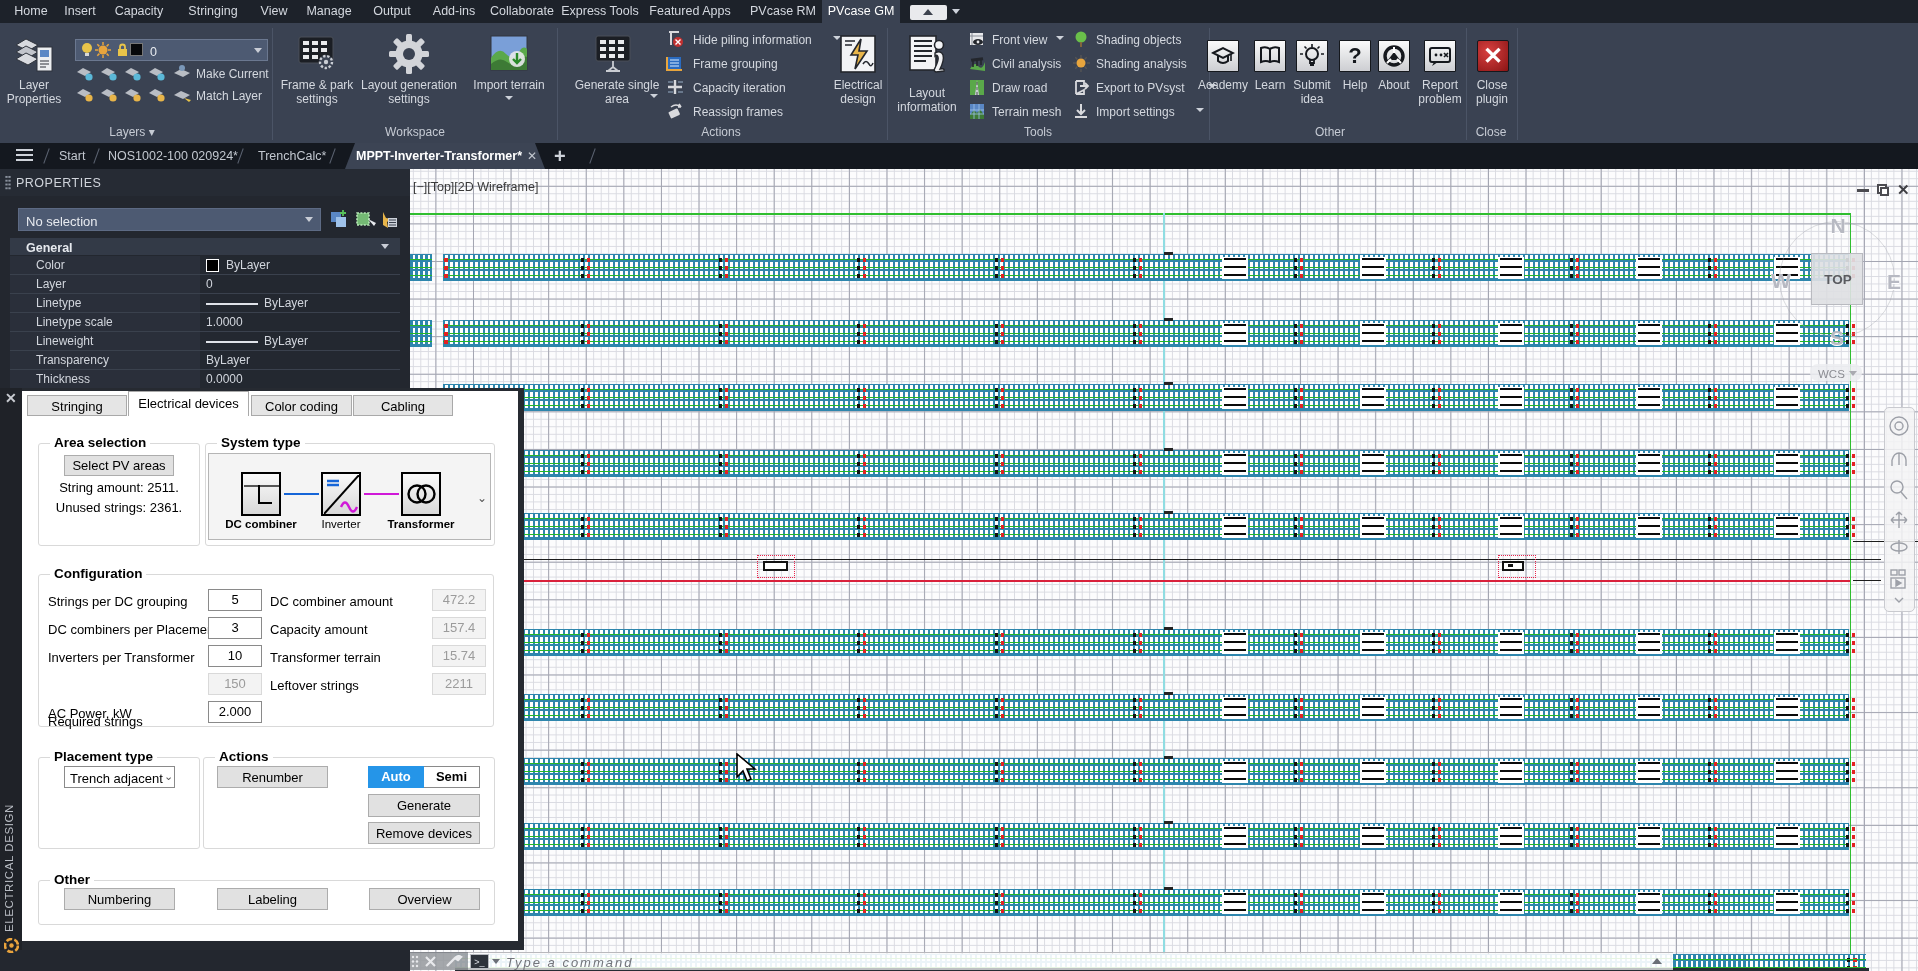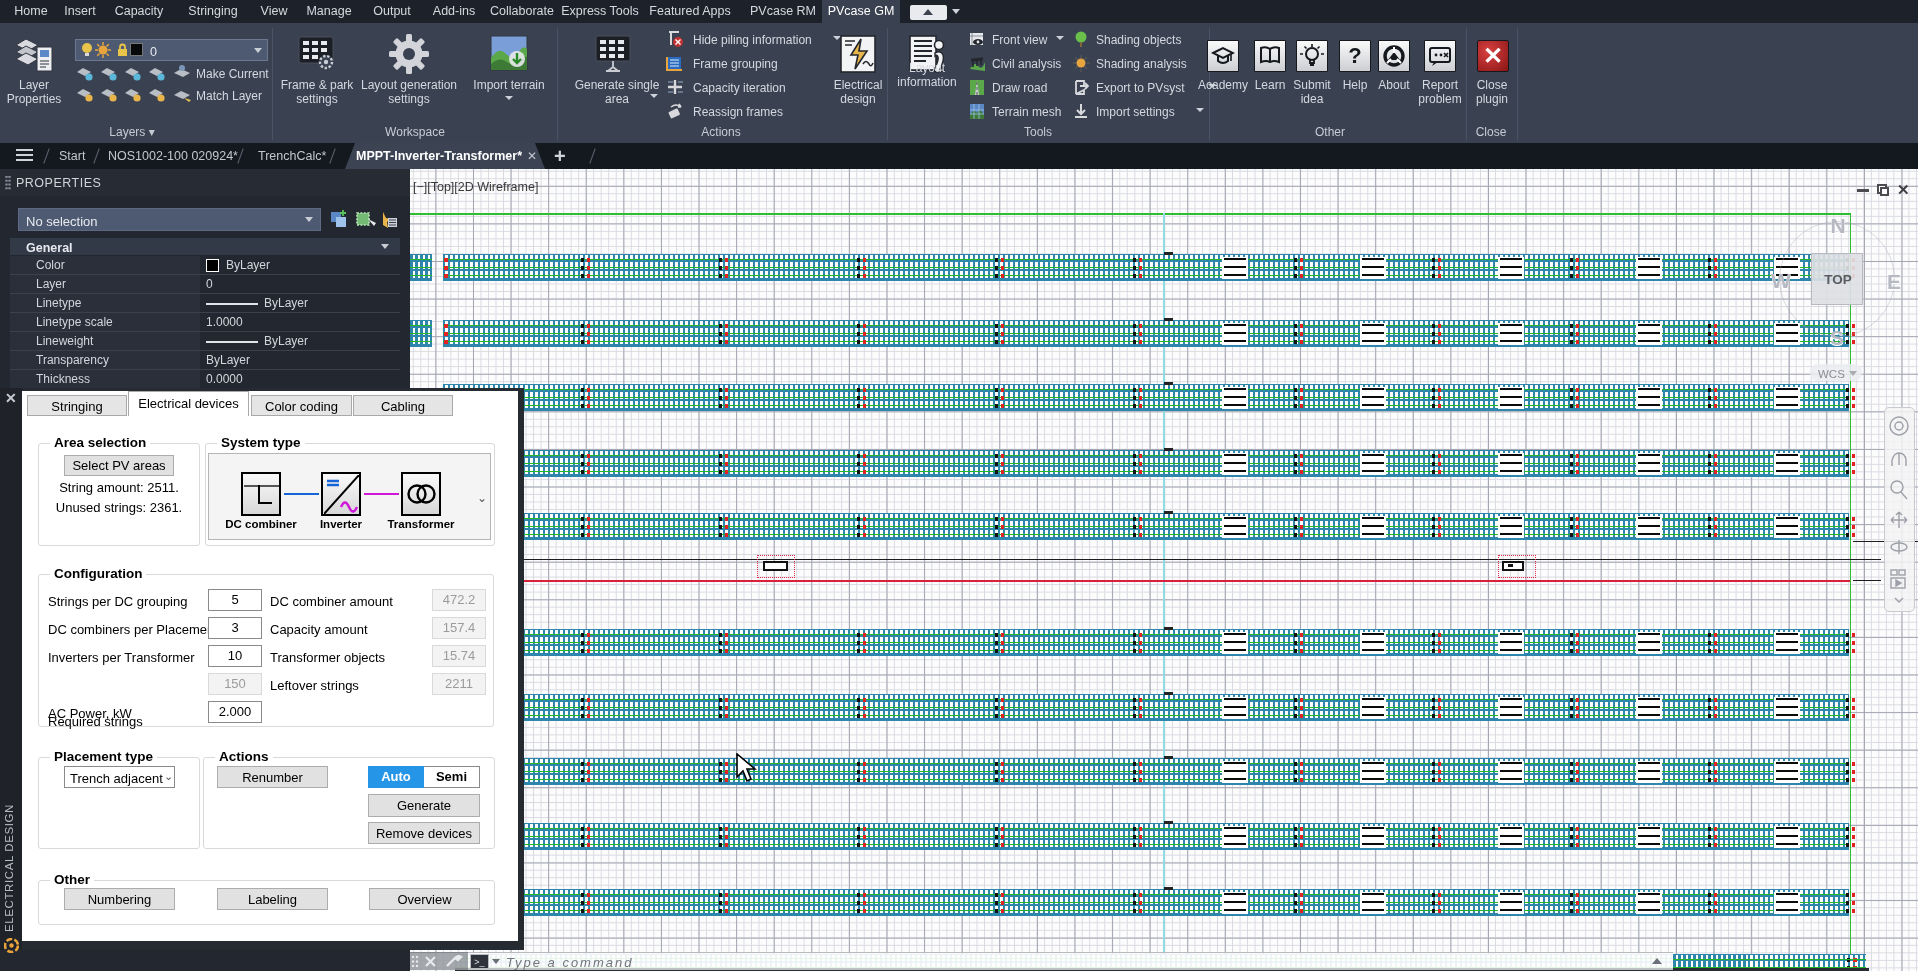--- a/index.html
+++ b/index.html
@@ -1157,21 +1157,21 @@
     <div class="abs" style="left:243.5px;top:485px;width:35px;height:2px;background:#555"></div>
     <div class="abs" style="left:258px;top:487px;width:14px;height:17px;border-left:2px solid #000;border-bottom:2px solid #000"></div>
     <div class="abs" style="left:258px;top:485px;width:2px;height:2px;background:#000"></div>
     <div class="dt tc" style="left:261px;top:519px;font-weight:bold;font-size:11.5px">DC combiner</div>
     <div class="sqicon" style="left:321px;top:472px"></div>
     <svg class="abs" style="left:323.5px;top:474.5px" width="35" height="39" viewBox="0 0 35 39">
       <path d="M0 39 L35 0" stroke="#000" stroke-width="2"></path>
       <path d="M3 6 h12 M3 10 h12" stroke="#1565d8" stroke-width="2.6"></path>
       <path d="M17 32 q4 -9 8 0 q4 9 8 0" stroke="#d018d8" stroke-width="2.4" fill="none"></path>
     </svg>
-    <div class="dt tc" style="left:341px;top:519px;font-weight:bold;font-size:11.5px">Inverter</div>
+    <div class="dt tc" style="left:341px;top:519px;font-weight:normal;font-size:11.5px">Inverter</div>
     <div class="sqicon" style="left:401px;top:472px"></div>
     <svg class="abs" style="left:403.5px;top:474.5px" width="35" height="39" viewBox="0 0 35 39">
       <circle cx="13" cy="19" r="8.5" fill="none" stroke="#000" stroke-width="2.4"></circle>
       <circle cx="22" cy="19" r="8.5" fill="none" stroke="#000" stroke-width="2.4"></circle>
     </svg>
     <div class="dt tc" style="left:421px;top:519px;font-weight:bold;font-size:11.5px">Transformer</div>
     <div class="abs" style="left:283.5px;top:492.5px;width:35px;height:2.4px;background:#1565d8"></div>
     <div class="abs" style="left:363.5px;top:492.5px;width:35px;height:2.4px;background:#d018d8"></div>
     <div class="dt" style="left:477px;top:492px;color:#555;font-size:12px">⌄</div>
     <div class="gbox" style="left:38px;top:574px;width:456px;height:153px"></div>
@@ -1179,21 +1179,21 @@
     <div class="dt" style="left:48px;top:595px">Strings per DC grouping</div>
     <div class="inp" style="left:208px;top:589px">5</div>
     <div class="dt" style="left:270px;top:595px">DC combiner amount</div>
     <div class="inpd" style="left:432px;top:589px">472.2</div>
     <div class="dt" style="left:48px;top:623px">DC combiners per Placement</div>
     <div class="inp" style="left:208px;top:617px">3</div>
     <div class="dt" style="left:270px;top:623px">Capacity amount</div>
     <div class="inpd" style="left:432px;top:617px">157.4</div>
     <div class="dt" style="left:48px;top:651px">Inverters per Transformer</div>
     <div class="inp" style="left:208px;top:645px">10</div>
-    <div class="dt" style="left:270px;top:651px">Transformer objects</div>
+    <div class="dt" style="left:270px;top:651px">Transformer terrain</div>
     <div class="inpd" style="left:432px;top:645px">15.74</div>
     <div class="dt" style="left:48px;top:715px">Required strings</div>
     <div class="inpd" style="left:208px;top:673px">150</div>
     <div class="dt" style="left:270px;top:679px">Leftover strings</div>
     <div class="inpd" style="left:432px;top:673px">2211</div>
     <div class="dt" style="left:48px;top:707px">AC Power, kW</div>
     <div class="inp" style="left:208px;top:701px">2.000</div>
     <div class="gbox" style="left:38px;top:757px;width:162px;height:92px"></div>
     <div class="gtitle" style="left:50px;top:749px">Placement type</div>
     <div class="abs" style="left:64px;top:766px;width:111px;height:22px;background:#fff;border:1px solid #8a8a8a"></div>
@@ -1395,21 +1395,21 @@
       <path d="M24 6 L14 22 h7 L18 36 L30 18 h-8 z" fill="#e8b54a" stroke="#23262c" stroke-width="1.6"></path>
       <path d="M26 31 q3 -5 6 0 q2 4 4 -1" stroke="#23262c" stroke-width="1.6" fill="none"></path>
     </svg>
     <div class="blab" style="left:858px;top:78px">Electrical<br>design</div>
     <svg class="bigicon" style="left:906px" width="42" height="42" viewBox="0 0 42 42">
       <rect x="4" y="3" width="26" height="34" fill="#f2f3f5" stroke="#23262c" stroke-width="1.6"></rect>
       <path d="M8 8 h18 M8 13 h18 M8 18 h18 M8 23 h18 M8 28 h12" stroke="#23262c" stroke-width="2.2"></path>
       <circle cx="33" cy="12" r="4.5" fill="#f2f3f5" stroke="#23262c" stroke-width="1.6"></circle>
       <path d="M29 20 q6 -3 8 2 q1.5 5 -3 14 q5 -1 4 2 l-8 1 q-3 -1 -1 -4 q4 -8 3 -11 q-1 -3 -3 -1 z" fill="#f2f3f5" stroke="#23262c" stroke-width="1.4"></path>
     </svg>
-    <div class="blab" style="left:927px;top:61px">Layout<br>information</div>
+    <div class="blab" style="left:927px;top:86px">Layout<br>information</div>
     <svg class="sic" style="left:968px;top:30px" width="19" height="19" viewBox="0 0 19 19">
       <rect x="2" y="3" width="13" height="12" fill="#e8e9ec"></rect>
       <path d="M4 3 v12 M2 6 h13" stroke="#8a8f98" stroke-width="1"></path>
       <ellipse cx="10" cy="12" rx="5" ry="3" fill="#23262c"></ellipse>
       <circle cx="10" cy="12" r="1.4" fill="#e8e9ec"></circle>
     </svg>
     <div class="srow" style="left:992px;top:34px">Front view</div>
     <div class="abs" style="left:1056px;top:36px;width:0;height:0;border-left:4px solid transparent;border-right:4px solid transparent;border-top:4.5px solid #cdd2da"></div>
     <svg class="sic" style="left:968px;top:54px" width="19" height="19" viewBox="0 0 19 19">
       <path d="M2 15 q5 -8 8 -3 q4 5 7 -4 l0 9 z" fill="#5aa84a"></path>

